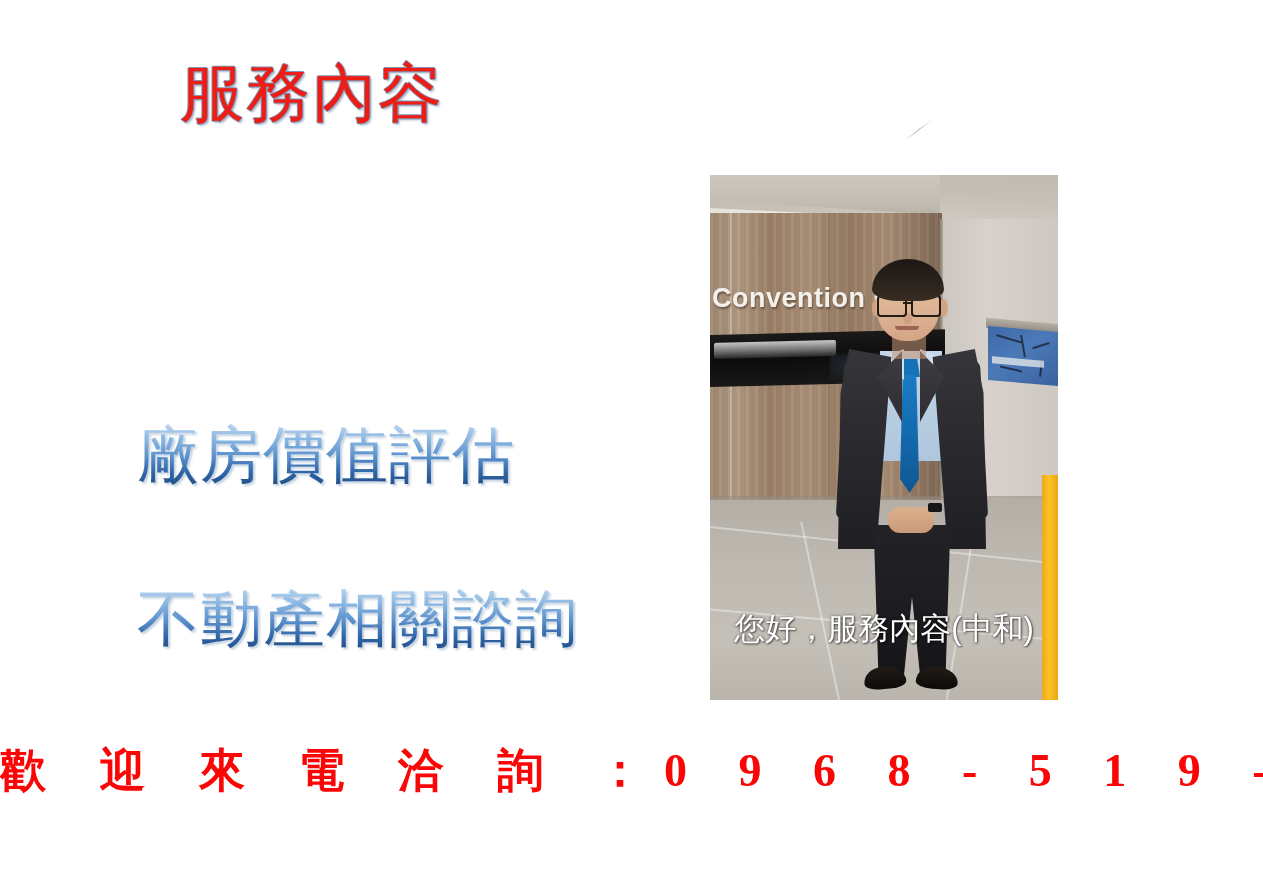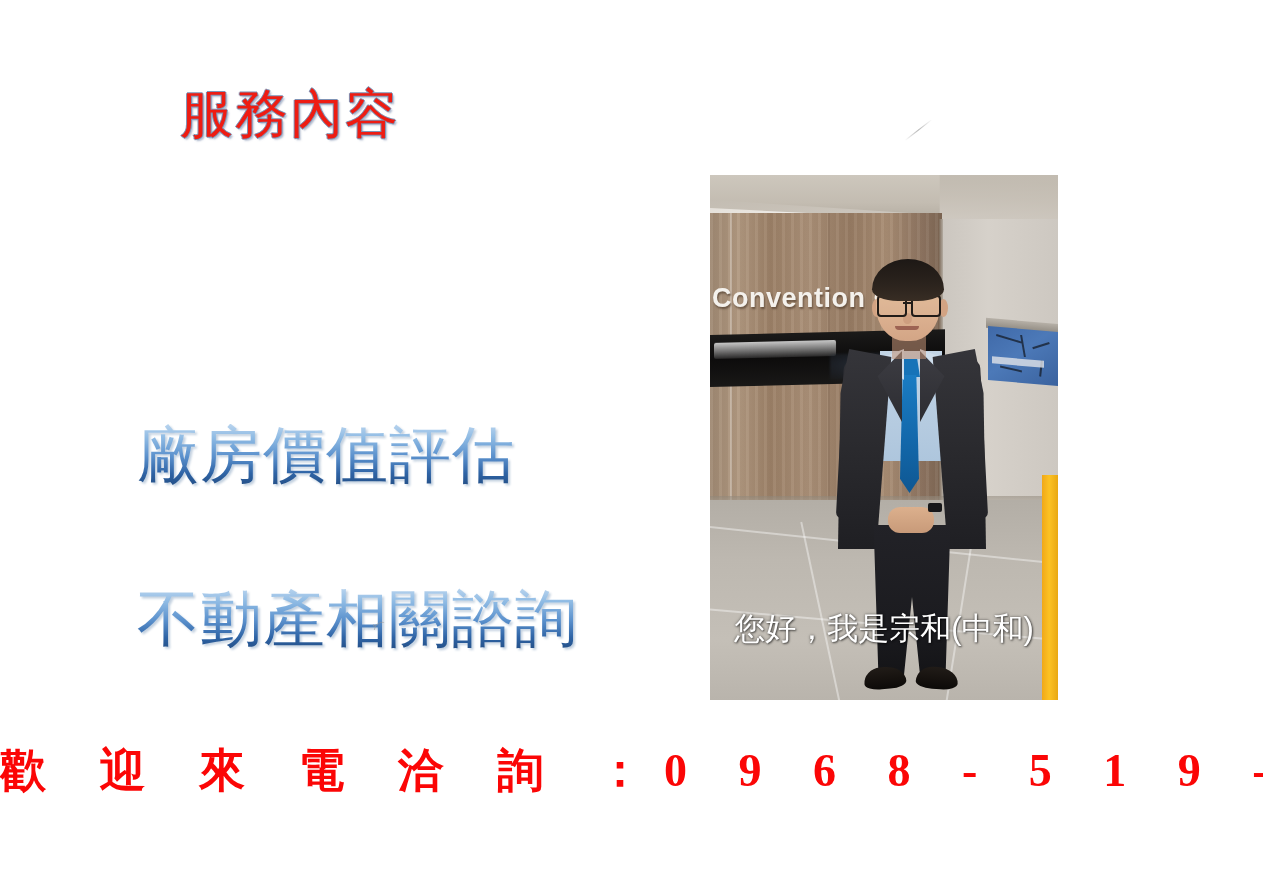--- a/index.html
+++ b/index.html
@@ -20,22 +20,22 @@
   .slide {
     position: absolute;
     inset: 0;
     background: #ffffff;
   }
 
   
   .heading {
     position: absolute;
     left: 180px;
-    top: 88px;
-    font-size: 53px;
+    top: 62px;
+    font-size: 64px;
     line-height: 1;
     font-weight: 400;
     color: #ee1c12;
     letter-spacing: 2px;
     white-space: nowrap;
     text-shadow:
       1px 0 0 #7f93b5,
       -1px 0 0 #7f93b5,
       0 1px 0 #7f93b5,
       0 -1px 0 #7f93b5,
@@ -552,20 +552,20 @@
         <div class="glasses">
           <div class="lens l"></div>
           <div class="lens r"></div>
           <div class="bridge"></div>
         </div>
         <div class="hair"></div>
       </div>
 
     </div>
 
-    <div class="photo-caption">您好，我是宗和(中和)</div>
+    <div class="photo-caption">您好，服務內容(中和)</div>
   </div>
 
   <div class="phone-line">
     <span class="phone-label">歡 迎 來 電 洽 詢 ：</span><span class="phone-number">0 9 6 8 - 5 1 9 - 8 8 8</span>
   </div>
 
 </div>
 
 </body></html>

